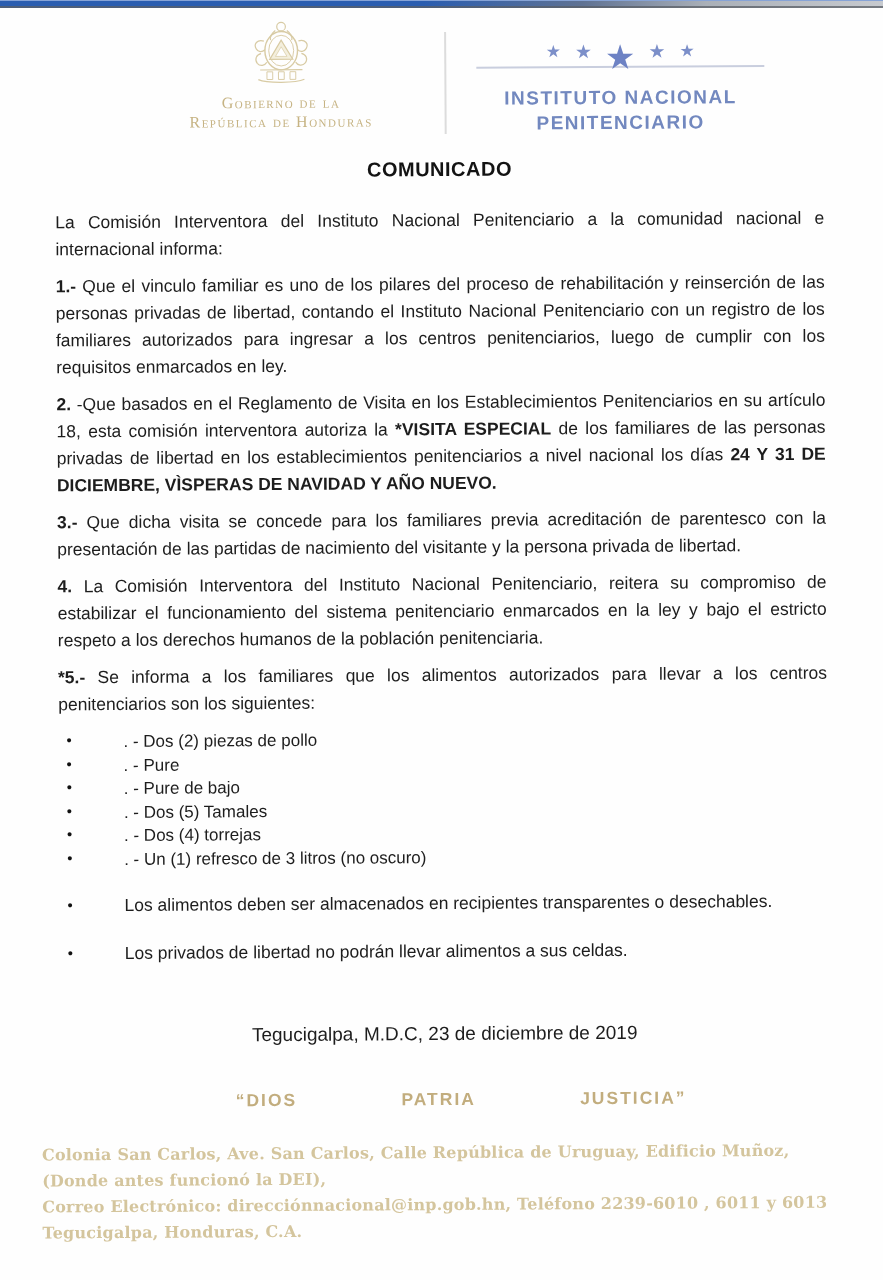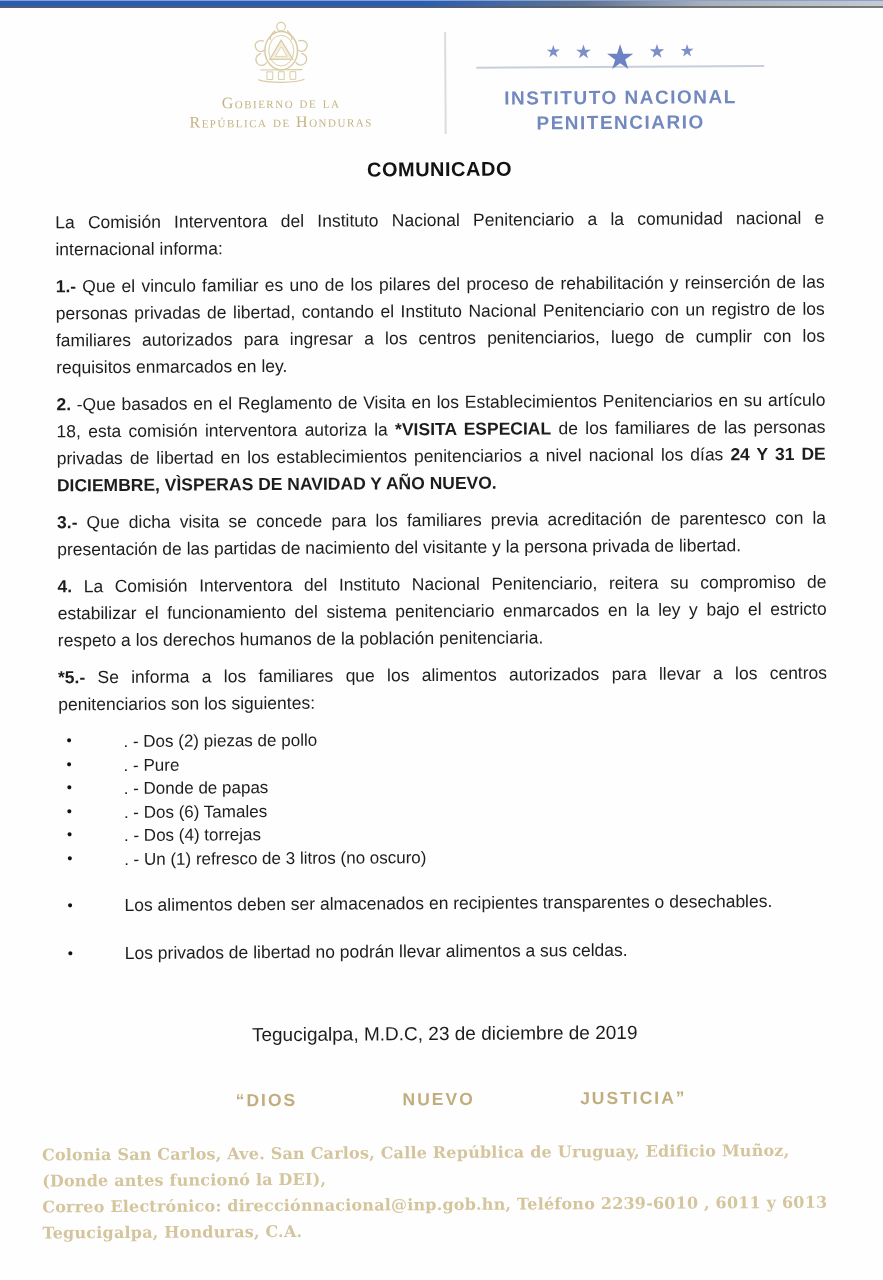--- a/index.html
+++ b/index.html
@@ -149,41 +149,41 @@
       <p><span>La Comisión Interventora del Instituto Nacional Penitenciario a la comunidad nacional e internacional informa:</span></p>
       <p><span class="b">1.-</span><span> Que el vinculo familiar es uno de los pilares del proceso de rehabilitación y reinserción de las personas privadas de libertad, contando el Instituto Nacional Penitenciario con un registro de los familiares autorizados para ingresar a los centros penitenciarios, luego de cumplir con los requisitos enmarcados en ley.</span></p>
       <p><span class="b">2.</span><span> -Que basados en el Reglamento de Visita en los Establecimientos Penitenciarios en su artículo 18, esta comisión interventora autoriza la </span><span class="b">*VISITA ESPECIAL</span><span> de los familiares de las personas privadas de libertad en los establecimientos penitenciarios a nivel nacional los días </span><span class="b">24 Y 31 DE DICIEMBRE, VÌSPERAS DE NAVIDAD Y AÑO NUEVO.</span></p>
       <p><span class="b">3.-</span><span> Que dicha visita se concede para los familiares previa acreditación de parentesco con la presentación de las partidas de nacimiento del visitante y la persona privada de libertad.</span></p>
       <p><span class="b">4.</span><span> La Comisión Interventora del Instituto Nacional Penitenciario, reitera su compromiso de estabilizar el funcionamiento del sistema penitenciario enmarcados en la ley y bajo el estricto respeto a los derechos humanos de la población penitenciaria.</span></p>
       <p class="gap"><span class="b">*5.-</span><span> Se informa a los familiares que los alimentos autorizados para llevar a los centros penitenciarios son los siguientes:</span></p>
 
       <ul class="food-list">
         <li class="food-item"><span class="blt">•</span><span>. - Dos (2) piezas de pollo</span></li>
         <li class="food-item"><span class="blt">•</span><span>. - Pure</span></li>
-        <li class="food-item"><span class="blt">•</span><span>. - Donde de papas</span></li>
-        <li class="food-item"><span class="blt">•</span><span>. - Dos (6) Tamales</span></li>
+        <li class="food-item"><span class="blt">•</span><span>. - Pure de bajo</span></li>
+        <li class="food-item"><span class="blt">•</span><span>. - Dos (5) Tamales</span></li>
         <li class="food-item"><span class="blt">•</span><span>. - Dos (4) torrejas</span></li>
         <li class="food-item"><span class="blt">•</span><span>. - Un (1) refresco de 3 litros (no oscuro)</span></li>
       </ul>
 
       <div class="note">
         <span class="blt">•</span>
         <span class="txt">Los alimentos deben ser almacenados en recipientes transparentes o desechables.</span>
       </div>
       <div class="note">
         <span class="blt">•</span>
         <span class="txt">Los privados de libertad no podrán llevar alimentos a sus celdas.</span>
       </div>
     </main>
 
     <div class="dateline">Tegucigalpa, M.D.C, 23 de diciembre de 2019</div>
 
     <div class="motto">
       <span>“DIOS</span>
-      <span>NUEVO</span>
+      <span>PATRIA</span>
       <span>JUSTICIA”</span>
     </div>
 
     <footer class="footer">
       <div>Colonia San Carlos, Ave. San Carlos, Calle República de Uruguay, Edificio Muñoz, (Donde antes funcionó la DEI),</div>
       <div>Correo Electrónico: direcciónnacional@inp.gob.hn, Teléfono 2239-6010 ,  6011 y 6013 Tegucigalpa, Honduras, C.A.</div>
     </footer>
 
   </div>
 </div>

